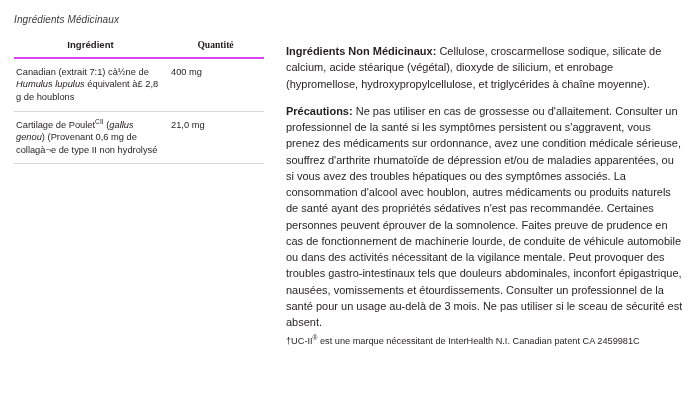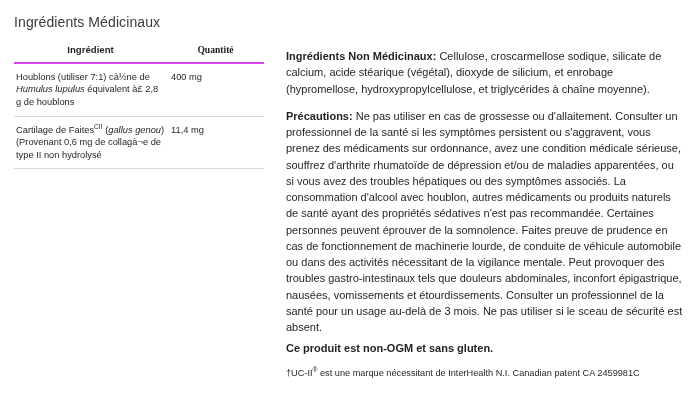--- a/index.html
+++ b/index.html
@@ -15,25 +15,26 @@
     overflow: hidden;
   }
   .page {
     position: relative;
     width: 698px;
     height: 409px;
     box-sizing: border-box;
     padding: 10px 14px 0 14px;
   }
   .page-title {
-    font-size: 14px;
+    font-size: 10px;
     font-weight: 400;
     color: #3b3b3b;
     margin: 4px 0 14px 0;
     letter-spacing: 0.1px;
+    font-style: italic;
   }
   .columns {
     display: flex;
     align-items: flex-start;
     gap: 22px;
   }
   .col-left {
     width: 250px;
     flex: 0 0 250px;
   }
@@ -115,38 +116,37 @@
     <div class="col-left">
       <table class="ingredients">
         <thead>
           <tr>
             <th class="col-name">Ingrédient</th>
             <th class="col-qty">Quantité</th>
           </tr>
         </thead>
         <tbody>
           <tr>
-            <td><span>Houblons (utiliser 7:1) cà½ne de </span><em class="sci">Humulus lupulus</em><span> équivalent à£ 2,8 g de houblons</span></td>
+            <td><span>Canadian (extrait 7:1) cà½ne de </span><em class="sci">Humulus lupulus</em><span> équivalent à£ 2,8 g de houblons</span></td>
             <td class="qty">400 mg</td>
           </tr>
           <tr>
-            <td><span>Cartilage de Faites</span><sup>CII</sup><span> (</span><em class="sci">gallus genou</em><span>) (Provenant 0,6 mg de collagà¬e de type II non hydrolysé</span></td>
-            <td class="qty">11,4 mg</td>
+            <td><span>Cartilage de Poulet</span><sup>CII</sup><span> (</span><em class="sci">gallus genou</em><span>) (Provenant 0,6 mg de collagà¬e de type II non hydrolysé</span></td>
+            <td class="qty">21,0 mg</td>
           </tr>
         </tbody>
       </table>
     </div>
 
     <div class="col-right">
 
       <p class="para"><b class="lead">Ingrédients Non Médicinaux:</b><span> Cellulose, croscarmellose sodique, silicate de calcium, acide stéarique (végétal), dioxyde de silicium, et enrobage (hypromellose, hydroxypropylcellulose, et triglycérides à chaîne moyenne).</span></p>
 
 
 
       <p class="para precautions"><b class="lead">Précautions:</b><span> Ne pas utiliser en cas de grossesse ou d'allaitement. Consulter un professionnel de la santé si les symptômes persistent ou s'aggravent, vous prenez des médicaments sur ordonnance, avez une condition médicale sérieuse, souffrez d'arthrite rhumatoïde de dépression et/ou de maladies apparentées, ou si vous avez des troubles hépatiques ou des symptômes associés. La consommation d'alcool avec houblon, autres médicaments ou produits naturels de santé ayant des propriétés sédatives n'est pas recommandée. Certaines personnes peuvent éprouver de la somnolence. Faites preuve de prudence en cas de fonctionnement de machinerie lourde, de conduite de véhicule automobile ou dans des activités nécessitant de la vigilance mentale. Peut provoquer des troubles gastro-intestinaux tels que douleurs abdominales, inconfort épigastrique, nausées, vomissements et étourdissements. Consulter un professionnel de la santé pour un usage au-delà de 3 mois. Ne pas utiliser si le sceau de sécurité est absent.</span></p>
 
-      <p class="para nongmo">Ce produit est non-OGM et sans gluten.</p>
 
       <p class="para footnote"><span>†UC-II</span><sup>®</sup><span> est une marque nécessitant de InterHealth N.I. Canadian patent CA 2459981C</span></p>
 
     </div>
   </div>
 </div>
 
 </body></html>

